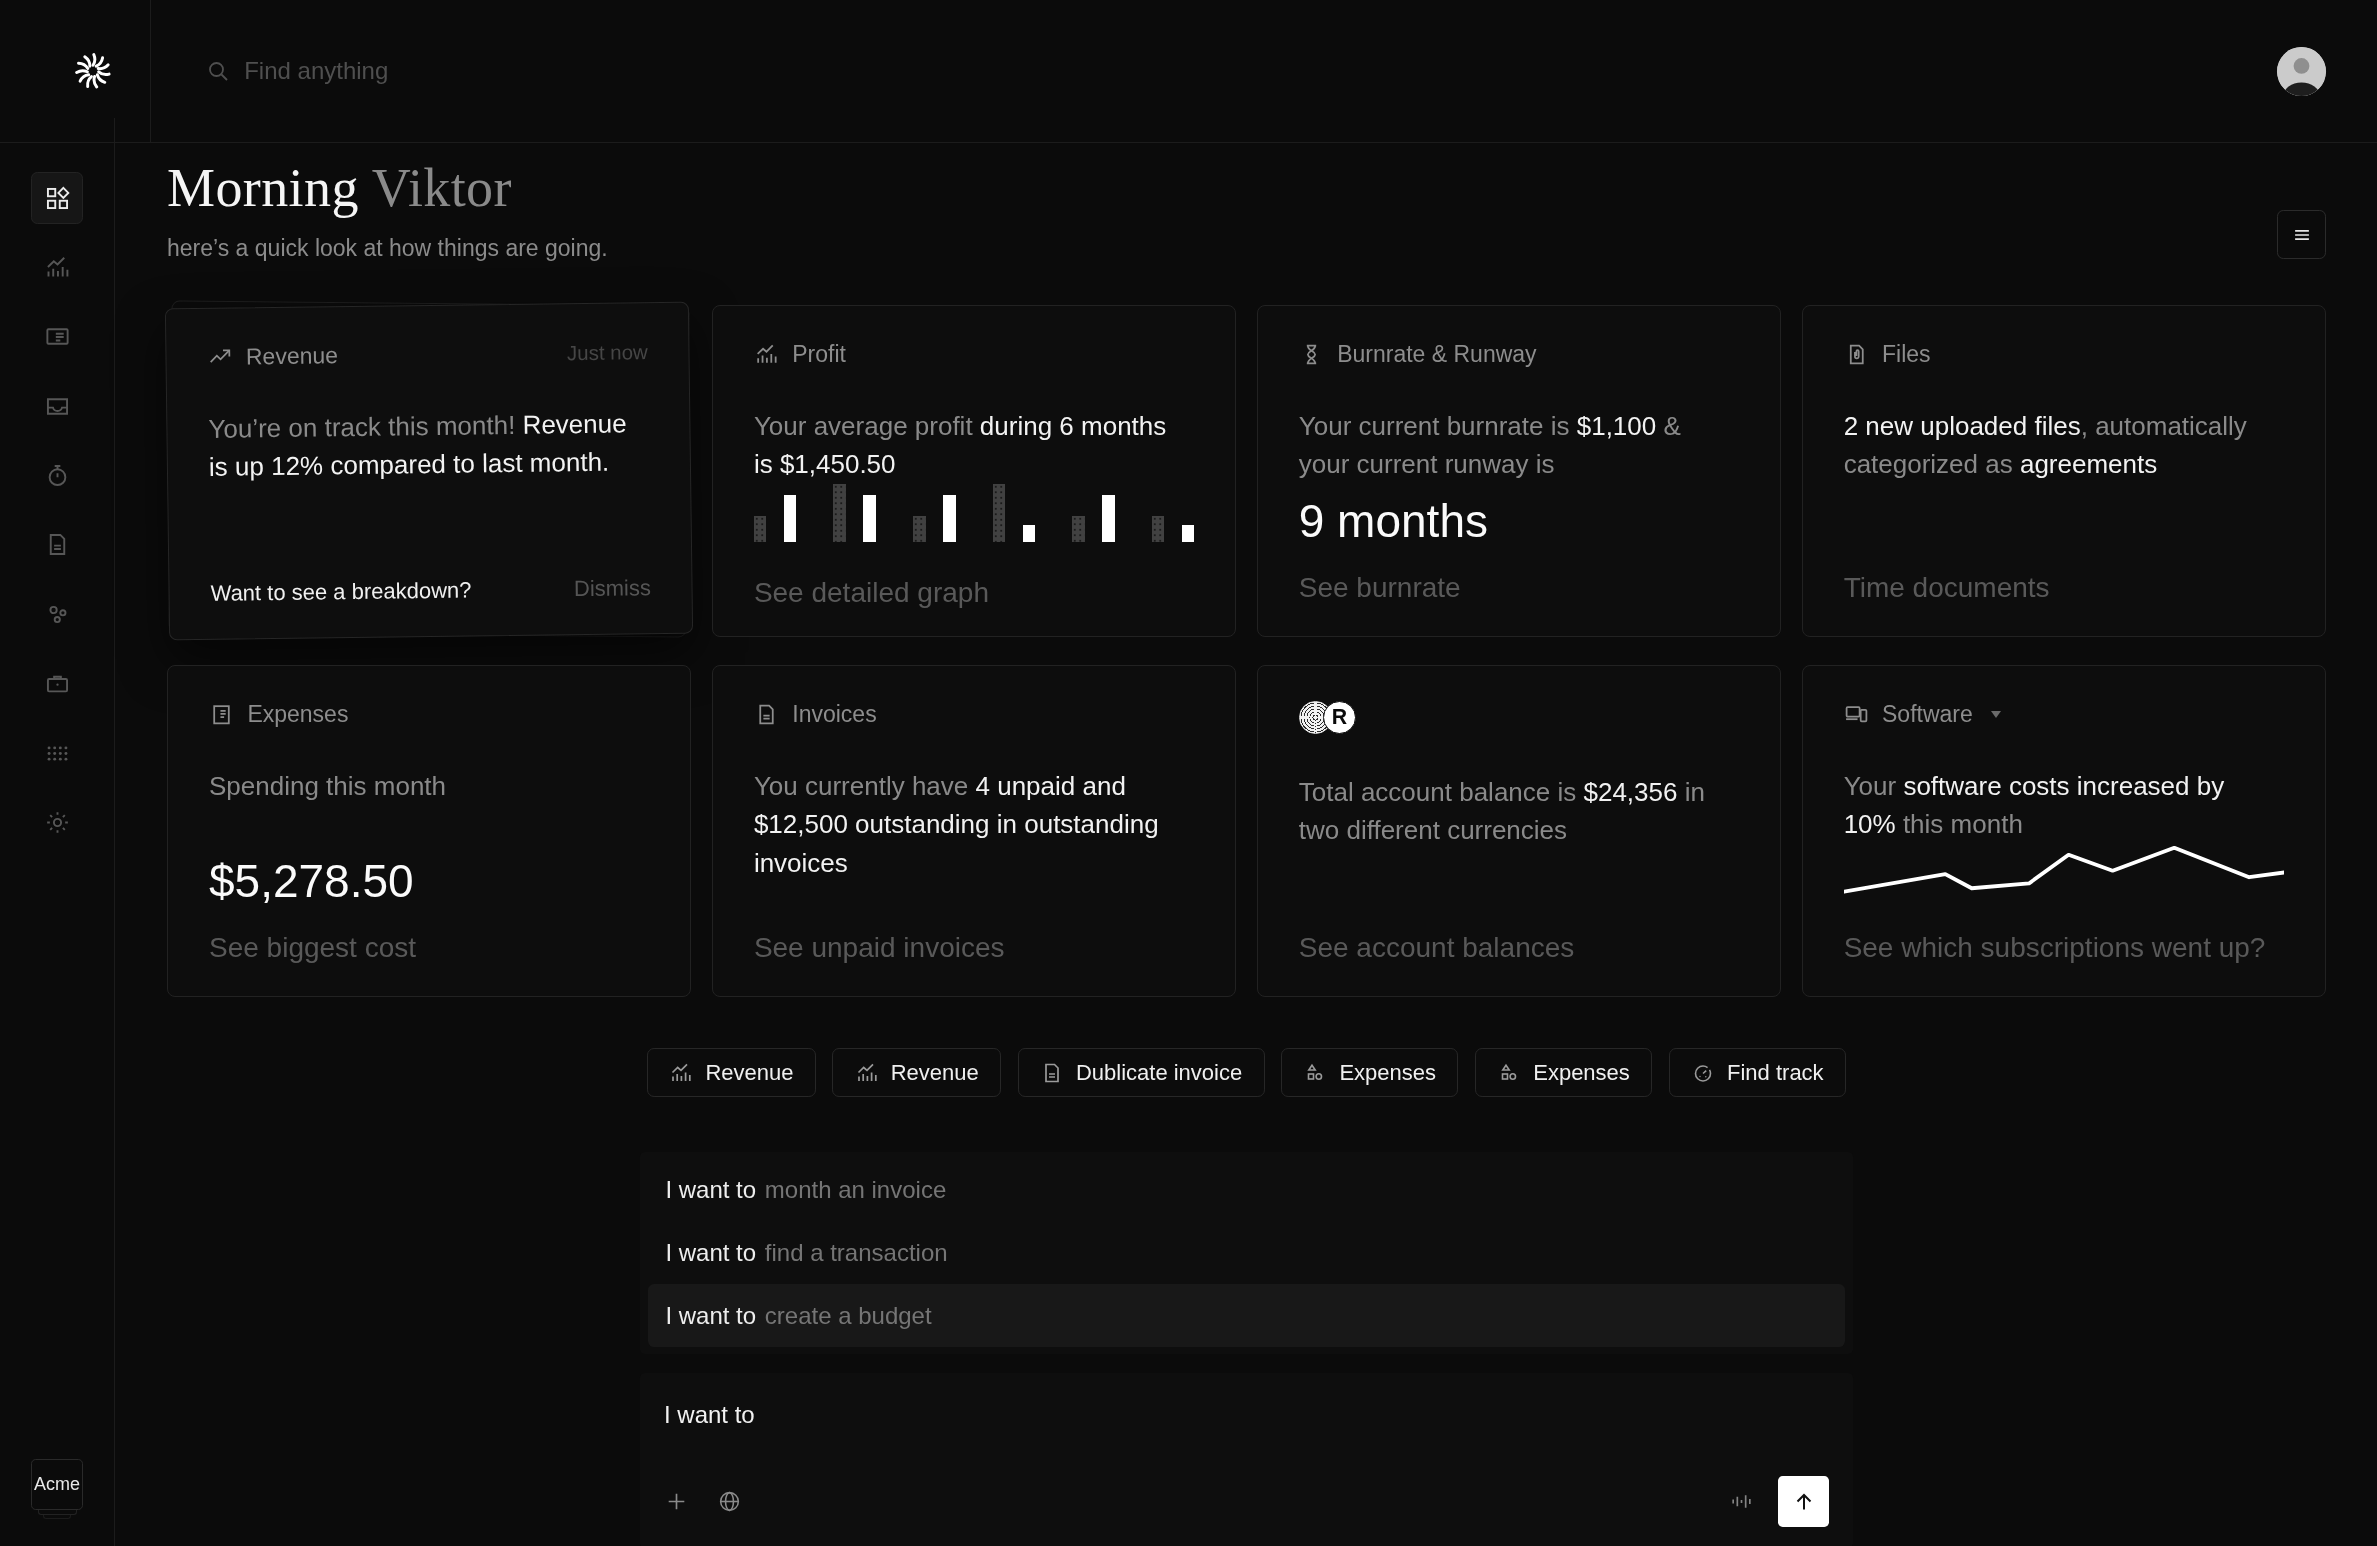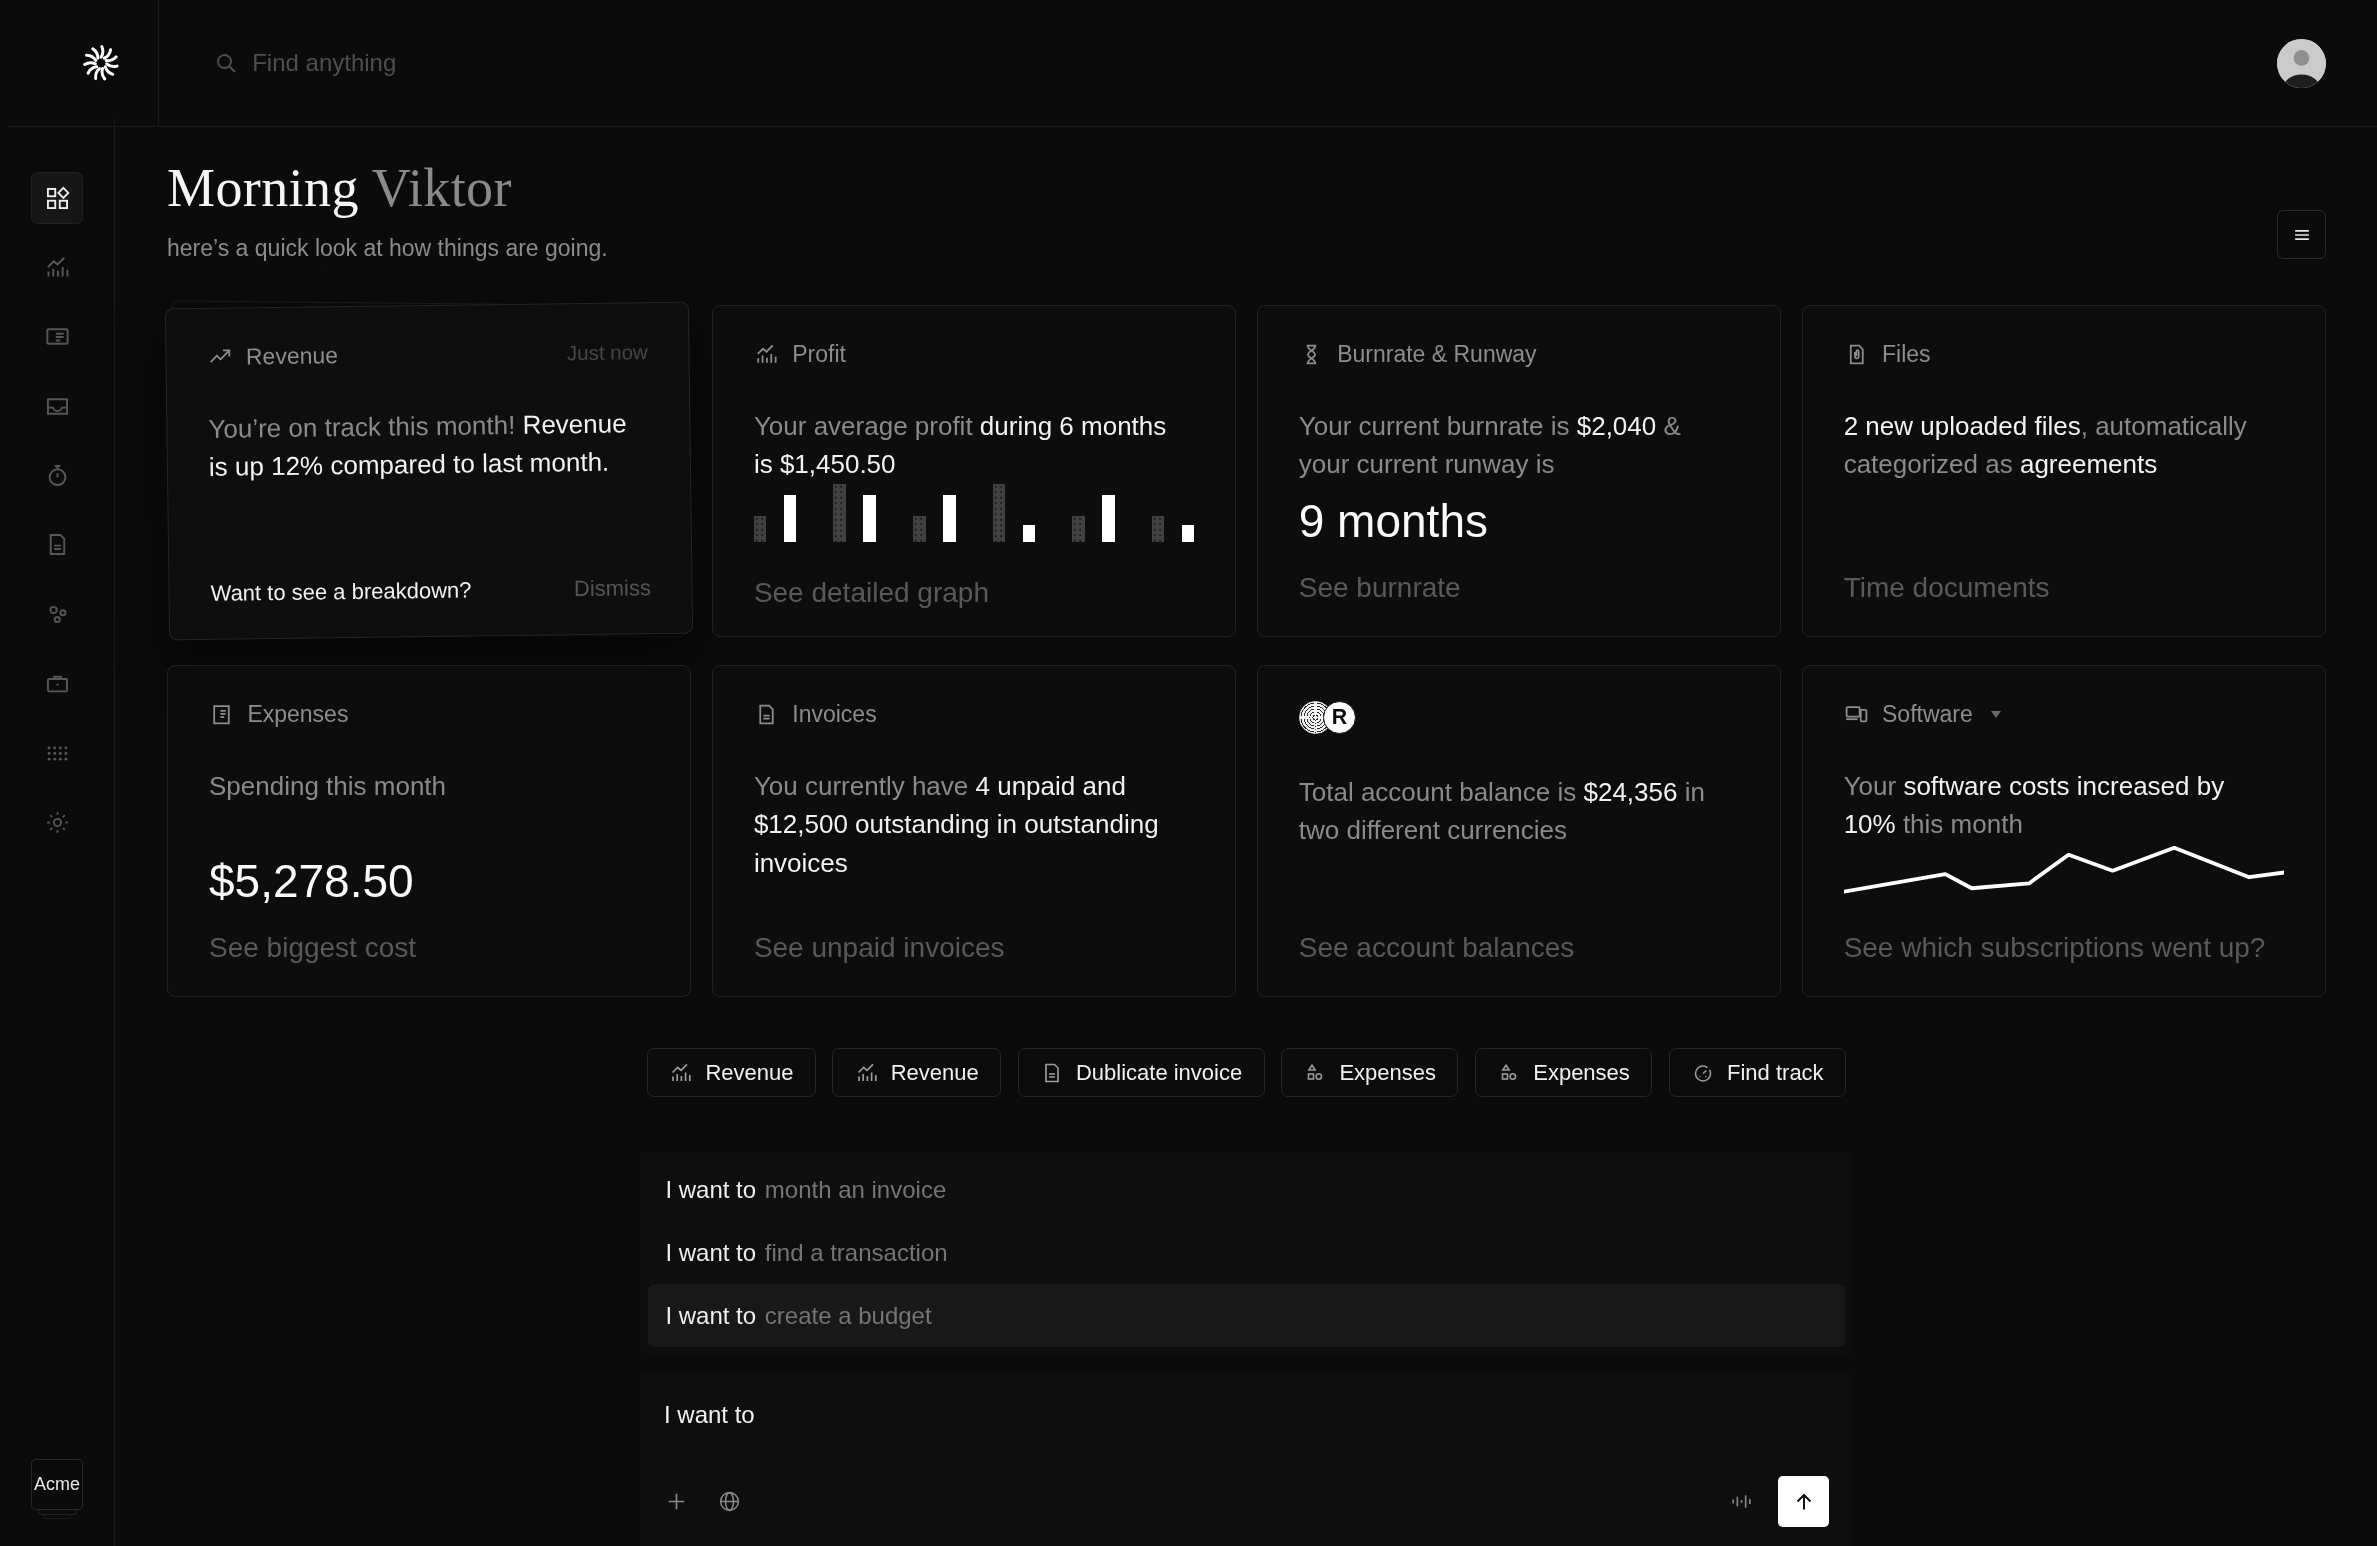--- a/index.html
+++ b/index.html
@@ -1,20 +1,20 @@
 <!DOCTYPE html>
 <html style="font-size:12.6px"><head>
 <meta charset="utf-8">
 <style>
   * { margin:0; padding:0; box-sizing:border-box; }
   html,body { width:2377px; height:1547px; background:#0b0b0b; overflow:hidden;
               font-family:"Liberation Sans","DejaVu Sans",sans-serif; color:#f2f2f2; }
 
   
-  .topbar { position:absolute; top:0; left:8px; right:0; height:127px;
+  .topbar { position:absolute; top:0; left:0; right:0; height:143px;
             border-bottom:0.8px solid #1c1c1c; display:flex;padding-left:36px; }
   .logo-cell { width:115px; height:100%; border-right:0.8px solid #1c1c1c;
                display:grid; place-items:center; cursor:pointer; }
   .topbar-rest { flex:1; display:flex; align-items:center; padding:0 51px 0 55px; }
   .search { display:flex; align-items:center; gap:14.2px; color:#4f4f4f;
             font-size:24px; flex:1; cursor:text; }
   .avatar { width:49px; height:49px; border-radius:50%; overflow:hidden;
             background:#cfcfcf; cursor:pointer; flex:0 0 auto; }
 
   
@@ -329,21 +329,21 @@
 
     <article class="card">
       <div class="chead">
         <svg width="25" height="25" viewBox="0 0 24 24" fill="none" stroke="currentColor" stroke-width="1.7">
           <path d="M7.5 3.5h9M7.5 20.5h9"></path>
           <path d="M8.5 3.5c0 5 7 5 7 8.5 0 3.5-7 3.5-7 8.5"></path>
           <path d="M15.5 3.5c0 5-7 5-7 8.5 0 3.5 7 3.5 7 8.5"></path>
         </svg>
         <span>Burnrate &amp; Runway</span>
       </div>
-      <p class="cbody"><span>Your current burnrate is </span><span class="strong">$2,040</span><span> &amp; your current runway is</span></p>
+      <p class="cbody"><span>Your current burnrate is </span><span class="strong">$1,100</span><span> &amp; your current runway is</span></p>
       <div class="big" style="margin-top:auto;">9 months</div>
       <span class="cfooter" style="margin-top:24px;">See burnrate</span>
     </article>
 
     <article class="card">
       <div class="chead">
         <svg width="25" height="25" viewBox="0 0 24 24" fill="none" stroke="currentColor" stroke-width="1.7">
           <path d="M6.5 3.5h8l3.5 3.5v13.5h-11.5z"></path>
           <path d="M10.5 9.5v4.5a1.8 1.8 0 0 0 3.6 0V9a1.1 1.1 0 0 0-2.2 0v4.5"></path>
         </svg>

